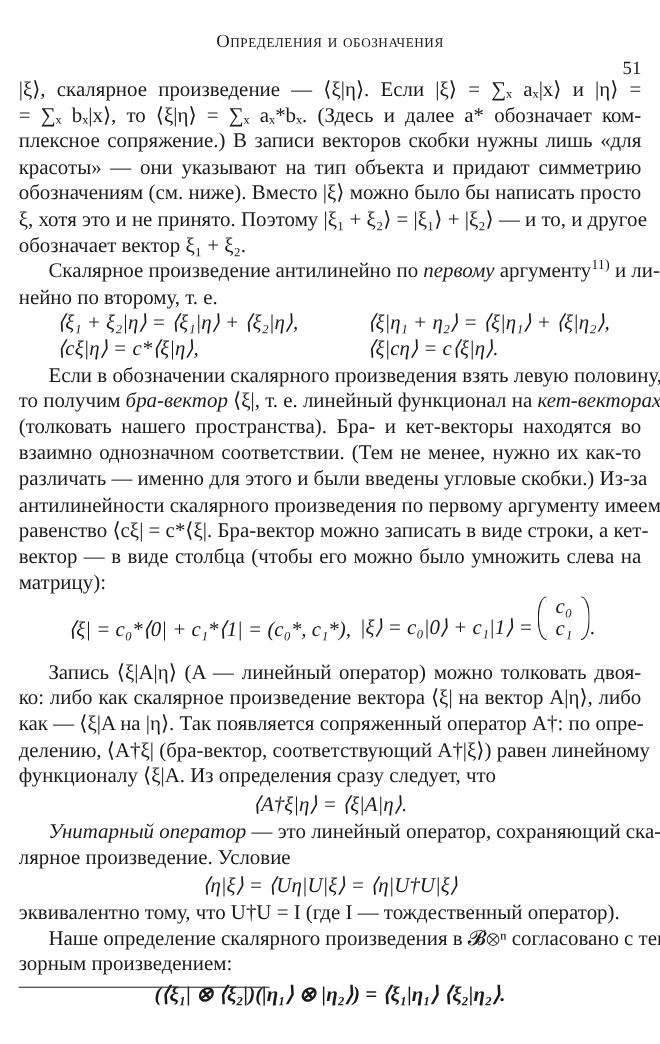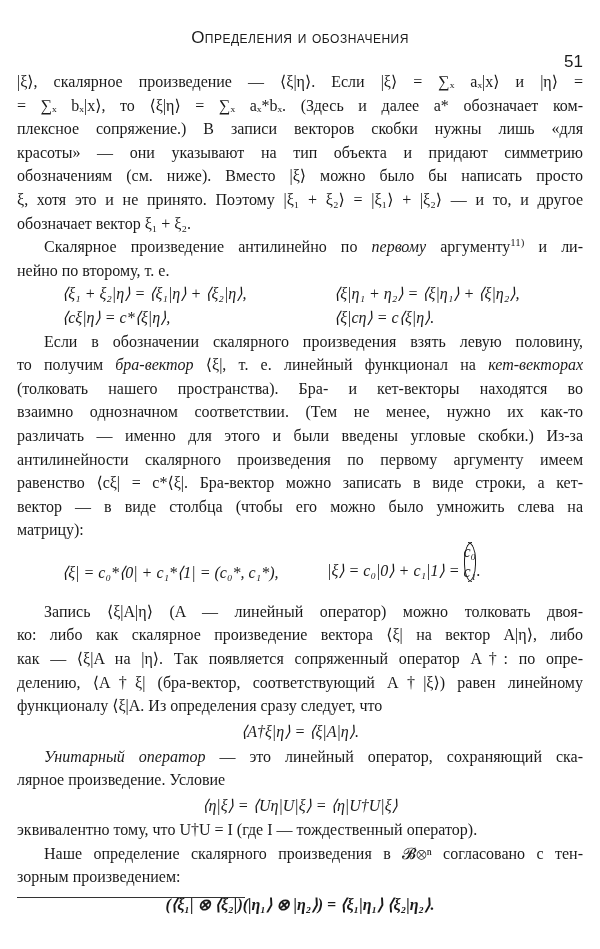--- a/index.html
+++ b/index.html
@@ -3,49 +3,49 @@
 <meta charset="utf-8">
 <style>
   html, body { margin: 0; padding: 0; }
   body {
     width: 600px; height: 949px; background: #ffffff; color: #1a1a1a;
     font-family: "DejaVu Serif", serif; position: relative; overflow: hidden;
   }
   .page { position: absolute; left: 0; top: 0; width: 600px; height: 949px; }
   .header {
     position: absolute; top: 28px; left: 17px; right: 17px; height: 22px;
-    font-family: Liberation Sans, sans-serif; font-size: 17px;
+    font-family: Liberation Serif, serif; font-size: 17px;
   }
   .header .title {
     position: absolute; left: 0; right: 0; text-align: center;
     font-variant: small-caps; letter-spacing: 0.5px; top: 0;
   }
   .header .pnum { position: absolute; right: 0; top: 0; margin-top: 24px; }
   .body {
     position: absolute; left: 17px; width: 566px; top: 70px;
-    font-family: "Liberation Serif", serif; font-size: 16px; line-height: 23.6px;
+    font-family: "Liberation Serif", serif; font-size: 19px; line-height: 23.6px;
     text-align: justify;
   }
   .line { display: block; white-space: nowrap; height: 23.6px; text-align-last: justify; }
   .line.last { text-align-last: left; }
   .line.indent { padding-left: 27px; }
   .m { font-style: italic; }
   .up { font-style: normal; }
   .em { font-style: italic; }
   sub, sup { font-size: 0.68em; line-height: 0; }
   .eq-row { display: block; height: 23.6px; white-space: nowrap; position: relative; }
-  .eq-row .c1 { position: absolute; left: 45px; }
+  .eq-row .c1 { position: absolute; left: 35px; }
   .eq-row .c2 { position: absolute; left: 317px; }
   .center { display: block; text-align: center; text-align-last: center !important; white-space: nowrap; }
   .eqblock { display: block; height: 58px; position: relative; white-space: nowrap; }
   .eqblock .left { position: absolute; left: 45px; top: 19px; }
   .eqblock .right { position: absolute; left: 310px; top: 17px; }
   .colvec {
     display: inline-block; vertical-align: middle; position: relative;
-    padding: 0 0; line-height: 20px; text-align: right; margin-top: -20px;
+    padding: 0 16px; line-height: 20px; text-align: right; margin-top: -20px;
   }
   .colvec::before, .colvec::after {
     content: ""; position: absolute; top: 0; bottom: 0; width: 7px;
     border: 1.4px solid #1a1a1a; border-radius: 50%;
   }
   .colvec::before { left: 0; border-right: none; border-top-right-radius: 0; border-bottom-right-radius: 0; border-radius: 10px 0 0 10px / 22px 0 0 22px; }
   .colvec::after { right: 0; border-left: none; border-radius: 0 10px 10px 0 / 0 22px 22px 0; }
   .colvec span { display: block; }
   .footrule {
     position: absolute; left: 17px; top: 897px; width: 228px; height: 0;

